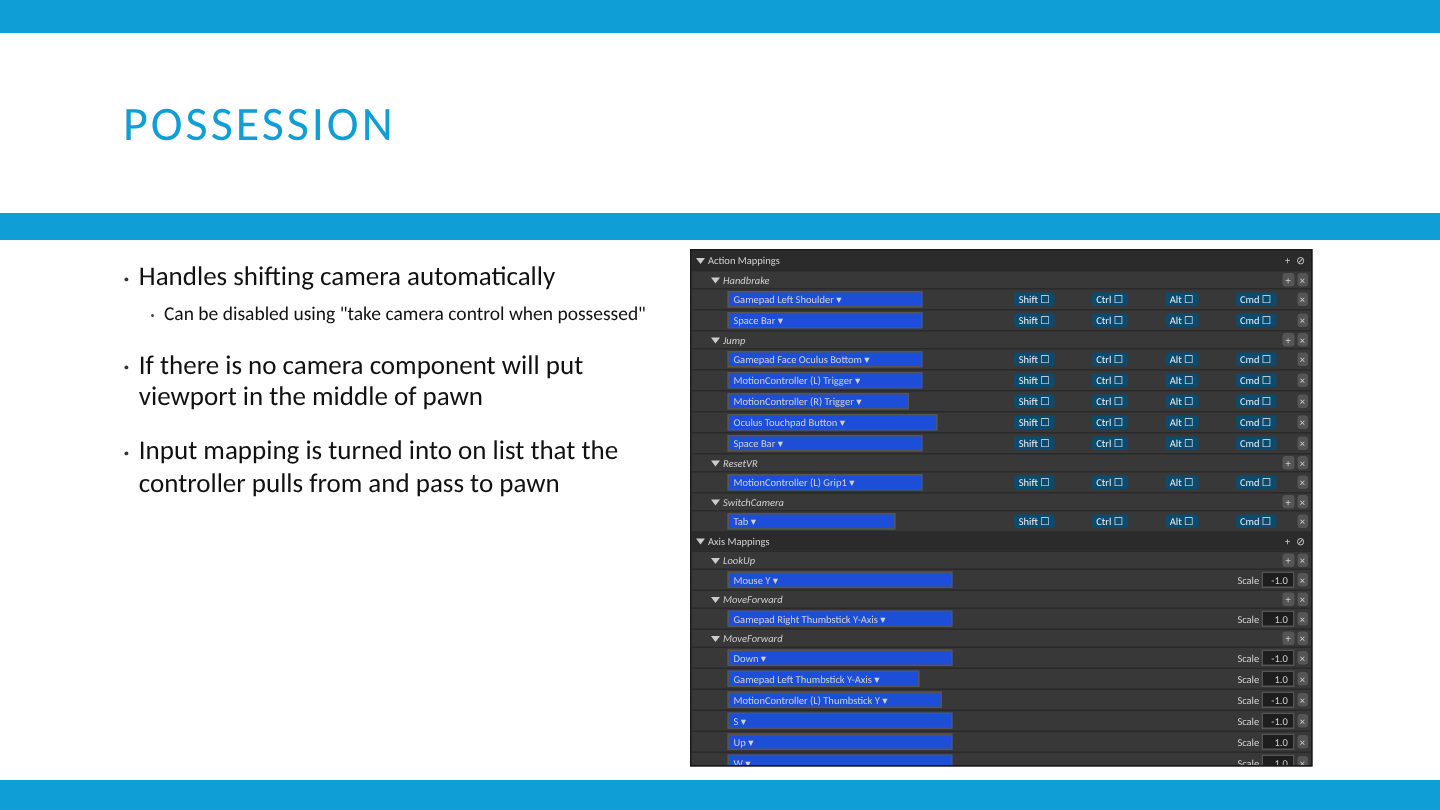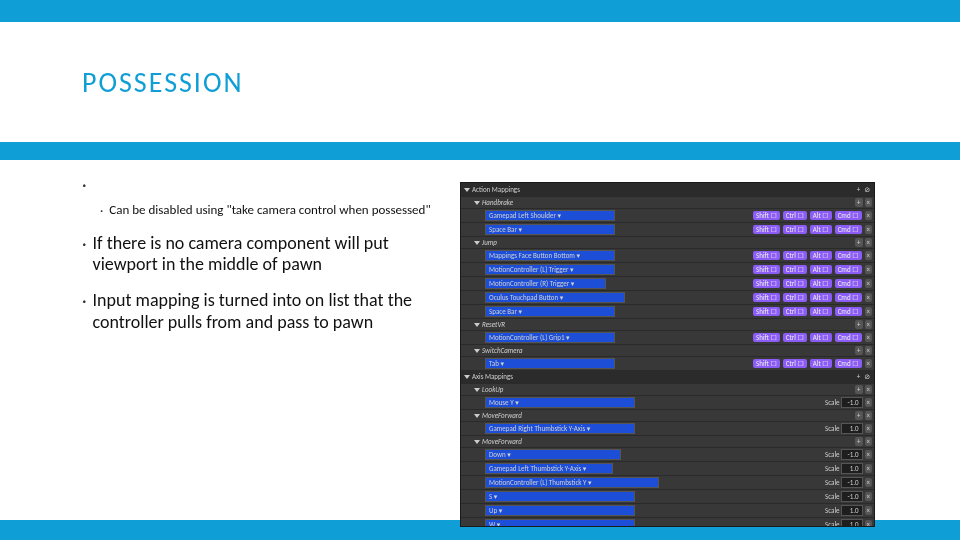--- a/index.html
+++ b/index.html
@@ -1,54 +1,55 @@
 <!DOCTYPE html>
 <html><head>
 <meta charset="utf-8">
 <style>
 *{box-sizing:border-box;margin:0;padding:0;}
 body{width:960px;height:540px;background:#0f9ed5;font-family:Calibri,"Segoe UI",Arial,sans-serif;overflow:hidden;}
 .slide{position:relative;width:100%;height:100%;}
 .title-bar{position:absolute;top:22px;left:0;width:100%;height:120px;background:#fff;display:flex;align-items:center;}
-.title{font-size:28px;font-weight:300;color:#0f9ed5;letter-spacing:2px;padding-left:82px;}
+.title{font-size:32px;font-weight:300;color:#0f9ed5;letter-spacing:2px;padding-left:82px;}
 .content-bar{position:absolute;top:160px;left:0;width:100%;height:360px;background:#fff;display:flex;}
 .text-col{width:460px;padding:14px 10px 0 82px;}
 .b1{display:flex;margin-bottom:6px;}
 .b1 .dot{font-size:18px;color:#333;margin-right:6px;}
 .b1 .txt{font-size:18px;color:#111;line-height:1.2;}
 .b2{display:flex;margin:2px 0 14px 18px;}
 .b2 .dot{font-size:13px;color:#333;margin-right:6px;margin-top:1px;}
 .b2 .txt{font-size:13px;color:#111;line-height:1.3;}
-.img-col{width:430px;padding:22px 0 0 0;}
+.img-col{width:430px;padding:6px 0 0 0;}
 .panel{width:415px;height:345px;background:#303030;border:1px solid #1a1a1a;font-size:7px;color:#d0d0d0;overflow:hidden;}
 .sec-hdr{display:flex;align-items:center;padding:2px 4px;background:#2b2b2b;}
 .tri{display:inline-block;width:0;height:0;border-top:3px solid transparent;border-bottom:3px solid transparent;border-left:4px solid #ccc;margin-right:3px;}
 .tri.open{transform:rotate(90deg);}
 .plus{margin-left:auto;color:#ccc;margin-right:4px;}
 .row{display:flex;align-items:center;padding:1px 2px 1px 14px;background:#383838;border-top:1px solid #2a2a2a;}
 .row .lbl{width:130px;white-space:nowrap;overflow:hidden;text-overflow:ellipsis;font-style:italic;}
-.pill{background:#8b5cf6;border-radius:2px;padding:0 3px;margin:0 1px;color:#eee;}
+.pill{background:#0c4a6e;border-radius:2px;padding:0 3px;margin:0 12px;color:#eee;}
 .row .x{background:#555;border-radius:2px;padding:0 2px;margin-left:1px;}
 .row .plusb{background:#555;border-radius:2px;padding:0 2px;margin-left:2px;}
 .ctrls{margin-left:auto;display:flex;gap:1px;align-items:center;}
 .drop{background:#1d4ed8;border:1px solid #555;padding:0 3px;}
 .sub{padding-left:24px;}
 .num{background:#1e1e1e;border:1px solid #555;padding:0 3px;width:22px;text-align:right;}
 </style>
 </head>
 <body>
 
 <div class="slide">
   <div class="title-bar">
     <div class="title">POSSESSION</div>
   </div>
   <div class="content-bar">
     <div class="text-col" id="text-col">
         <div class="b1">
           <span class="dot">·</span>
+          <span class="txt">Handles shifting camera automatically</span>
         </div>
         <div class="b2">
           <span class="dot">·</span>
           <span class="txt">Can be disabled using "take camera control when possessed"</span>
         </div>
         <div class="b1" style="margin-bottom: 14px;">
           <span class="dot">·</span>
           <span class="txt">If there is no camera component will put viewport in the middle of pawn</span>
         </div>
         <div class="b1" style="margin-bottom: 14px;">
@@ -94,21 +95,21 @@
           </div>
           <div class="row">
             <span class="tri open"></span>
             <span class="lbl">Jump</span>
             <span class="ctrls">
               <span class="plusb">+</span>
               <span class="x">×</span>
             </span>
           </div>
           <div class="row sub">
-            <span class="drop" style="width:130px">Mappings Face Button Bottom ▾</span>
+            <span class="drop" style="width:130px">Gamepad Face Oculus Bottom ▾</span>
             <span class="ctrls">
               <span class="pill">Shift ☐</span>
               <span class="pill">Ctrl ☐</span>
               <span class="pill">Alt ☐</span>
               <span class="pill">Cmd ☐</span>
               <span class="x">×</span>
             </span>
           </div>
           <div class="row sub">
             <span class="drop" style="width:130px">MotionController (L) Trigger ▾</span>
@@ -170,21 +171,21 @@
           </div>
           <div class="row">
             <span class="tri open"></span>
             <span class="lbl">SwitchCamera</span>
             <span class="ctrls">
               <span class="plusb">+</span>
               <span class="x">×</span>
             </span>
           </div>
           <div class="row sub">
-            <span class="drop" style="width:130px">Tab ▾</span>
+            <span class="drop" style="width:112px">Tab ▾</span>
             <span class="ctrls">
               <span class="pill">Shift ☐</span>
               <span class="pill">Ctrl ☐</span>
               <span class="pill">Alt ☐</span>
               <span class="pill">Cmd ☐</span>
               <span class="x">×</span>
             </span>
           </div>
           <div class="sec-hdr">
             <span class="tri open"></span>
@@ -226,37 +227,37 @@
           </div>
           <div class="row">
             <span class="tri open"></span>
             <span class="lbl">MoveForward</span>
             <span class="ctrls">
               <span class="plusb">+</span>
               <span class="x">×</span>
             </span>
           </div>
           <div class="row sub">
-            <span class="drop" style="width:136px">Down ▾</span>
+            <span class="drop" style="width:150px">Down ▾</span>
             <span class="ctrls">
               <span>Scale</span>
               <span class="num">-1.0</span>
               <span class="x">×</span>
             </span>
           </div>
           <div class="row sub">
             <span class="drop" style="width:128px">Gamepad Left Thumbstick Y-Axis ▾</span>
             <span class="ctrls">
               <span>Scale</span>
               <span class="num">1.0</span>
               <span class="x">×</span>
             </span>
           </div>
           <div class="row sub">
-            <span class="drop" style="width:174px">MotionController (L) Thumbstick Y ▾</span>
+            <span class="drop" style="width:143px">MotionController (L) Thumbstick Y ▾</span>
             <span class="ctrls">
               <span>Scale</span>
               <span class="num">-1.0</span>
               <span class="x">×</span>
             </span>
           </div>
           <div class="row sub">
             <span class="drop" style="width:150px">S ▾</span>
             <span class="ctrls">
               <span>Scale</span>

